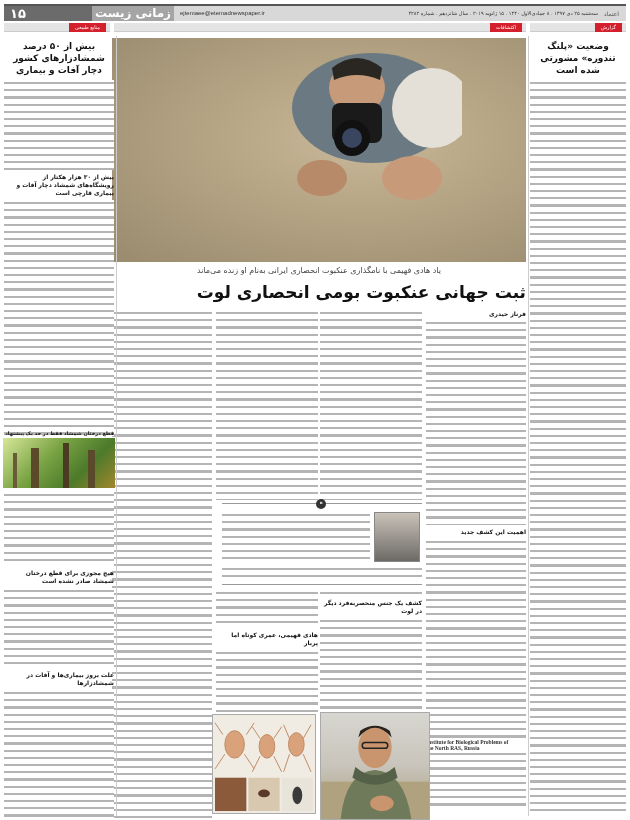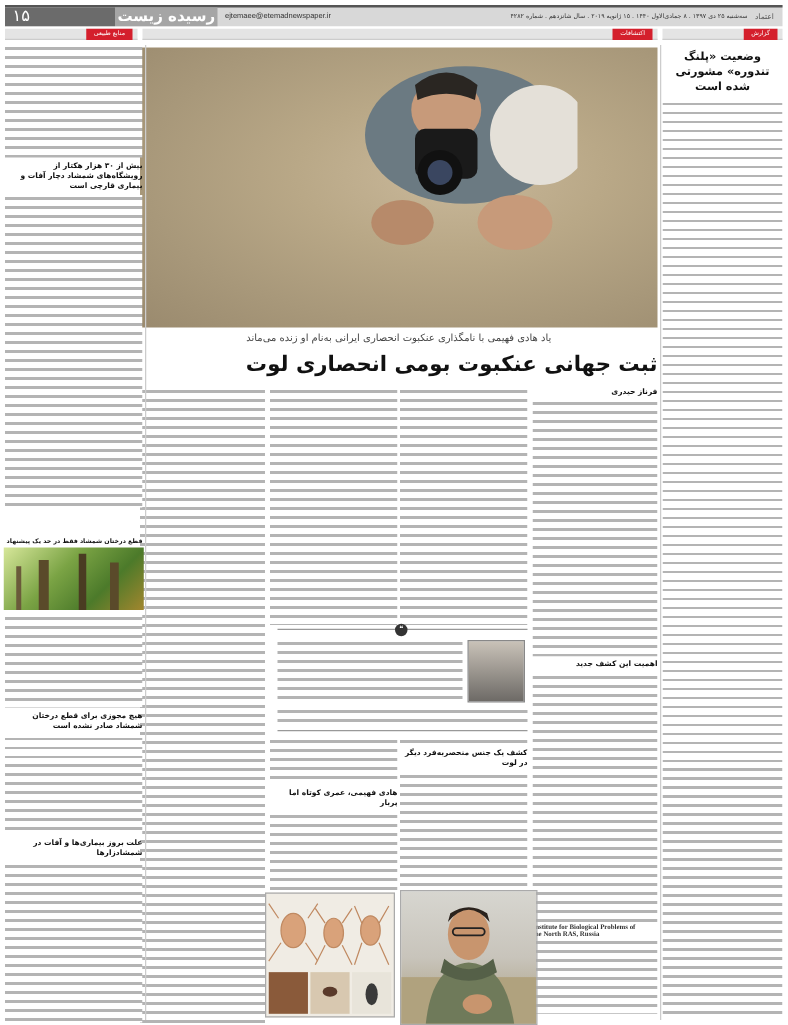--- a/index.html
+++ b/index.html
@@ -1,18 +1,18 @@
 <!DOCTYPE html>
 <html><head>
 <meta charset="utf-8">
 <style>
 *{box-sizing:border-box;margin:0;padding:0}
 body{width:630px;height:820px;background:#fff;font-family:"DejaVu Sans",sans-serif;overflow:hidden;position:relative;color:#222}
 .hdr{position:absolute;left:4px;top:4px;width:622px;height:17px;background:#d8d8d8;display:flex;align-items:stretch;border-top:2px solid #555}
-.pgnum{width:88px;background:#6b6b6b;color:#fff;font-weight:normal;font-size:13px;padding-left:6px;line-height:15px}
+.pgnum{width:88px;background:#6b6b6b;color:#fff;font-weight:bold;font-size:13px;padding-left:6px;line-height:15px}
 .section{width:82px;background:#a5a5a5;color:#fff;font-weight:bold;font-size:12px;text-align:center;line-height:15px}
 .email{width:150px;font-size:6px;line-height:15px;padding-left:6px;color:#333;font-family:"Liberation Sans",sans-serif}
 .dateline{flex:1;font-size:5px;line-height:15px;text-align:right;padding-right:6px;color:#333}
 .logo{width:22px;font-size:6px;line-height:15px;color:#555}
 .bar{position:absolute;top:23px;height:9px;background:#e4e4e4;border-bottom:1px solid #ccc}
 .tag{position:absolute;top:0;height:9px;background:#d41f2c;color:#fff;font-size:5px;line-height:9px;padding:0 6px}
 .col{position:absolute;overflow:hidden;direction:rtl}
 .txt{font-size:5px;line-height:7.2px;color:#444;text-align:justify;background:repeating-linear-gradient(#fff 0,#fff 2px,#b4b4b4 2px,#b4b4b4 4.2px,#fff 4.2px,#fff 7.2px)}
 .h2{font-weight:bold;font-size:9px;line-height:12px;text-align:center;color:#111;margin:4px 0}
 .h3{font-weight:bold;font-size:6px;line-height:8px;color:#111;margin:3px 0}
@@ -27,21 +27,21 @@
 .forest{position:absolute;left:3px;top:438px;width:112px;height:50px;background:linear-gradient(135deg,#d7e79a,#7aa344 40%,#4c7a2a 70%,#a2862e)}
 .spiders{position:absolute;left:212px;top:714px;width:104px;height:100px;background:#f0ece4;border:1px solid #aaa}
 .person2{position:absolute;left:320px;top:712px;width:110px;height:108px;background:linear-gradient(#d7d6d0 0,#c8c4bb 50%,#a79b7a 100%);border:1px solid #aaa}
 .divider{position:absolute;width:1px;background:#ccc}
 </style>
 </head>
 <body>
 
 <div class="hdr">
   <div class="pgnum">۱۵</div>
-  <div class="section">رسیده زیست</div>
+  <div class="section">زمانی زیست</div>
   <div class="email">ejtemaee@etemadnewspaper.ir</div>
   <div class="dateline" style="direction:rtl">سه‌شنبه ۲۵ دی ۱۳۹۷ . ۸ جمادی‌الاول ۱۴۴۰ . ۱۵ ژانویه ۲۰۱۹ . سال شانزدهم . شماره ۴۲۸۲</div>
   <div class="logo">اعتماد</div>
 </div>
 
 <div class="bar" style="left:4px;width:106px">
   <span class="tag" style="right:4px">منابع طبیعی</span>
 </div>
 <div class="bar" style="left:114px;width:412px">
   <span class="tag" style="right:4px">اکتشافات</span>
@@ -137,20 +137,21 @@
     <path d="M38 25 Q55 5 72 25 L70 18 Q55 8 40 18Z" fill="#2a221c"></path>
     <rect x="42" y="30" width="26" height="6" rx="3" fill="none" stroke="#222" stroke-width="1.5"></rect>
     <path d="M35 55 Q55 72 75 55 L78 66 Q55 80 32 66Z" fill="#556048"></path>
     <ellipse cx="62" cy="92" rx="12" ry="8" fill="#c8956e"></ellipse>
   </svg>
 </div>
 
 <div class="divider" style="left:116px;top:36px;height:780px"></div>
 
 <div class="col" style="left:4px;top:36px;width:110px;height:400px">
+  <div class="h2">بیش از ۵۰ درصد شمشادزارهای کشور دچار آفات و بیماری</div>
   <div class="txt" style="height:90px;color:transparent">کامران پورمقدم رییس شورای عالی جنگل با اشاره به اینکه بیش از ۵۰ درصد رویشگاه‌های شمشاد شمال کشور دچار آفات و بیماری قارچی است، گفت: قطع درختان شمشاد برای مقابله با آفات فقط به عنوان یک پیشنهاد مطرح شده و هنوز هیچ مجوزی در این باره صادر نشده است.</div>
   <div class="h3">بیش از ۳۰ هزار هکتار از رویشگاه‌های شمشاد دچار آفات و بیماری قارچی است</div>
   <div class="txt" style="height:250px;color:transparent">وی با بیان اینکه رویشگاه شمشادزارها در مناطق شمالی کشور است و به صورت پراکنده در استان گیلان، مازندران و گلستان وجود دارد...</div>
 </div>
 <div class="col h3" style="left:4px;top:426px;width:110px;height:10px;font-size:5px">قطع درختان شمشاد فقط در حد یک پیشنهاد است</div>
 <div class="forest">
   <svg viewBox="0 0 112 50" width="112" height="50">
     <rect x="28" y="10" width="8" height="40" fill="#5a4a2a"></rect>
     <rect x="60" y="5" width="6" height="45" fill="#4a3c22"></rect>
     <rect x="85" y="12" width="7" height="38" fill="#5a4a2a"></rect>

